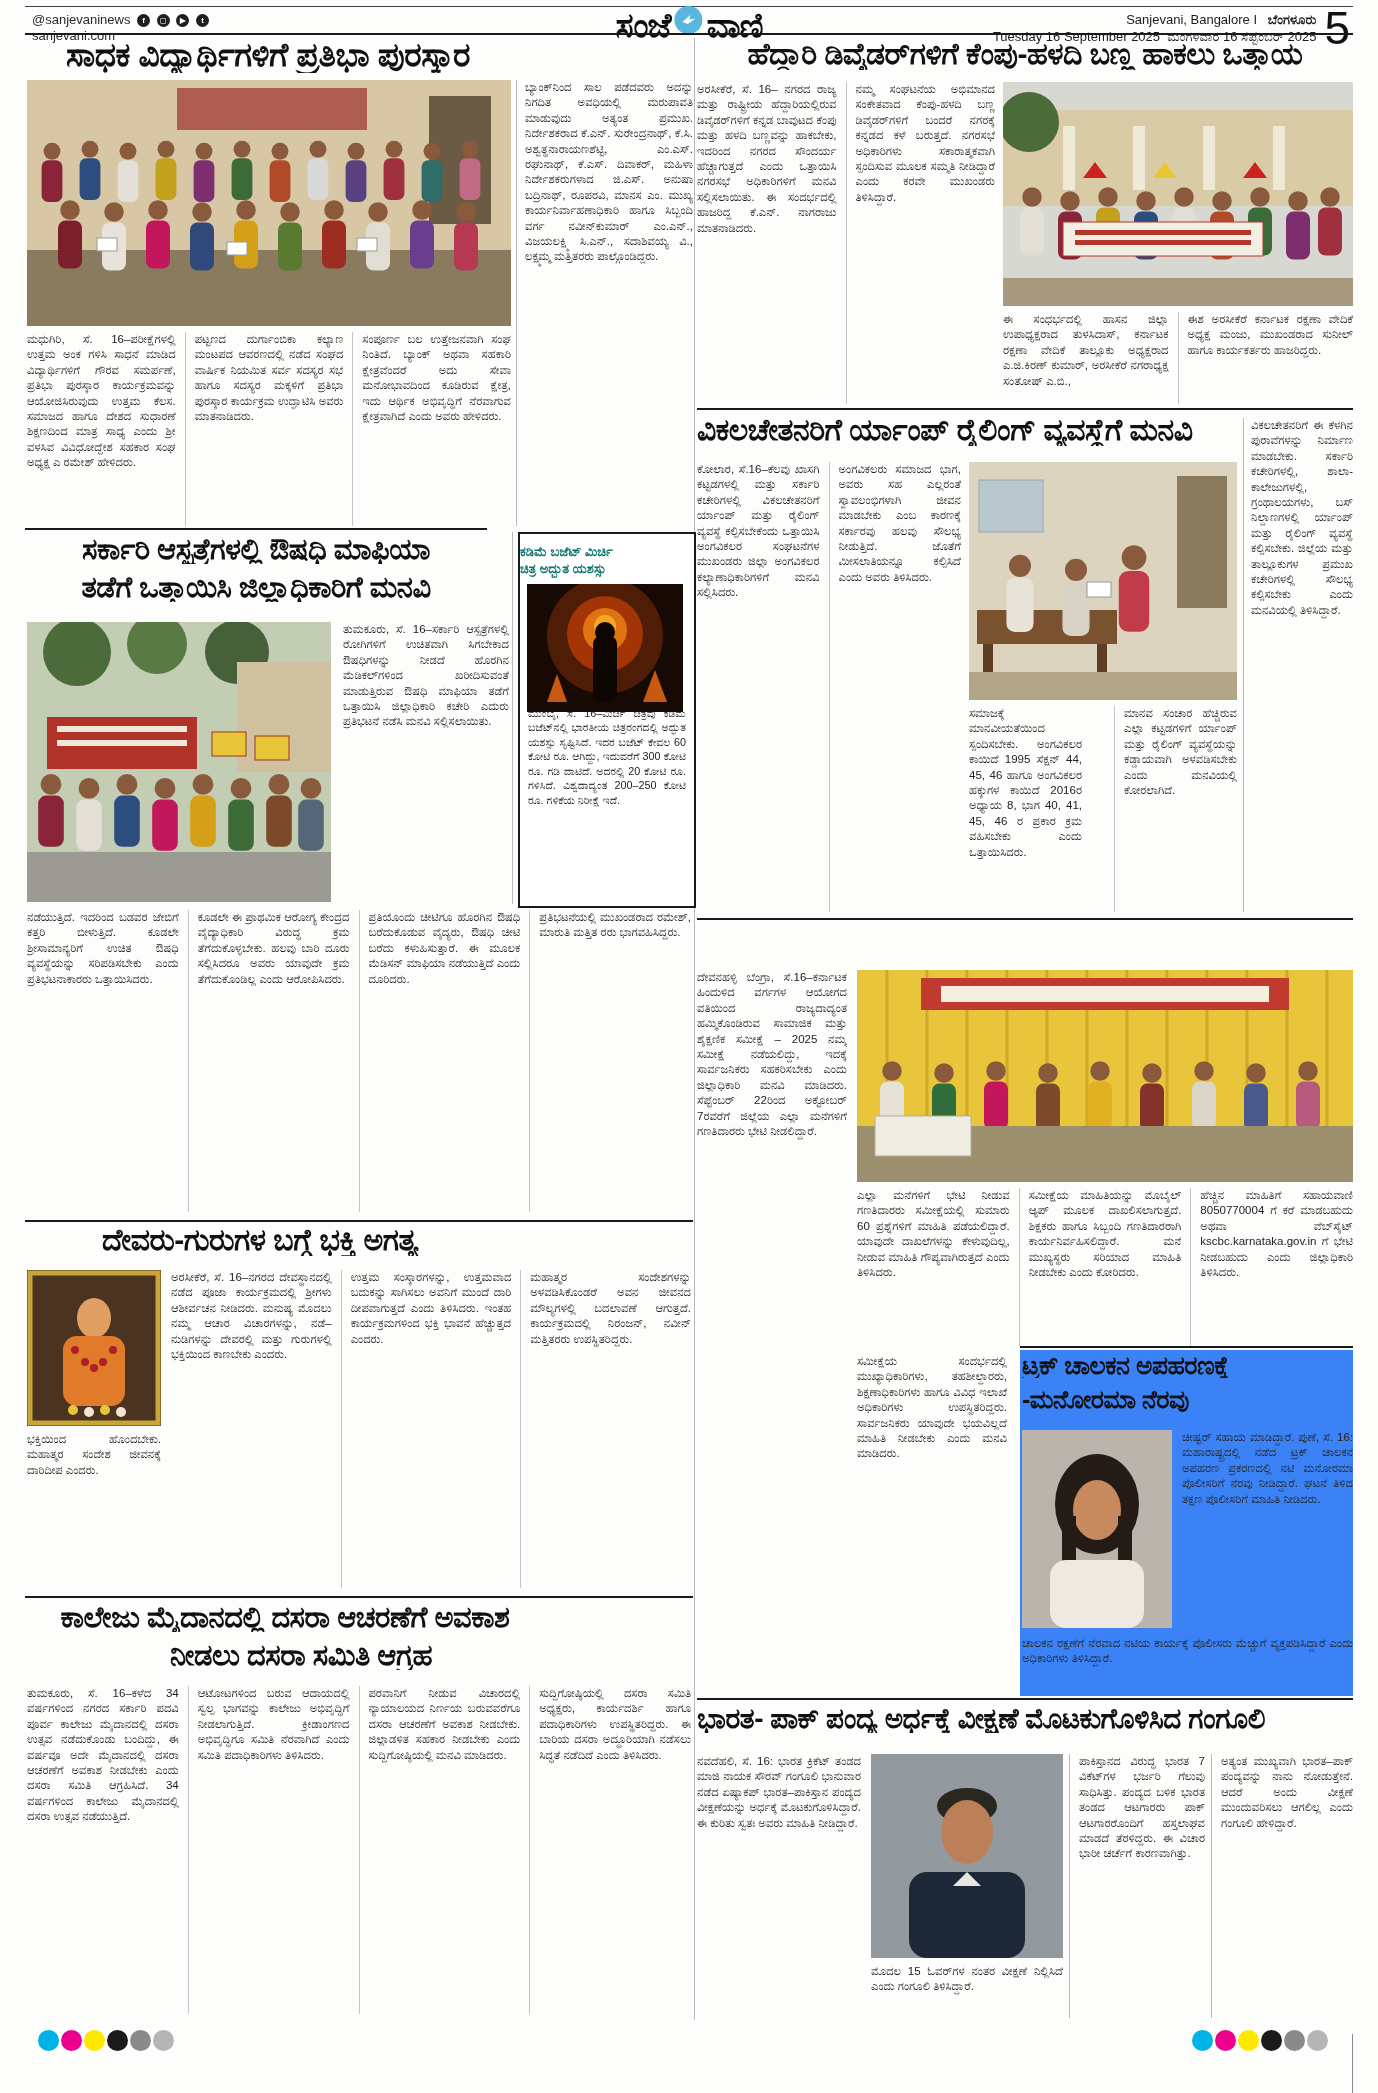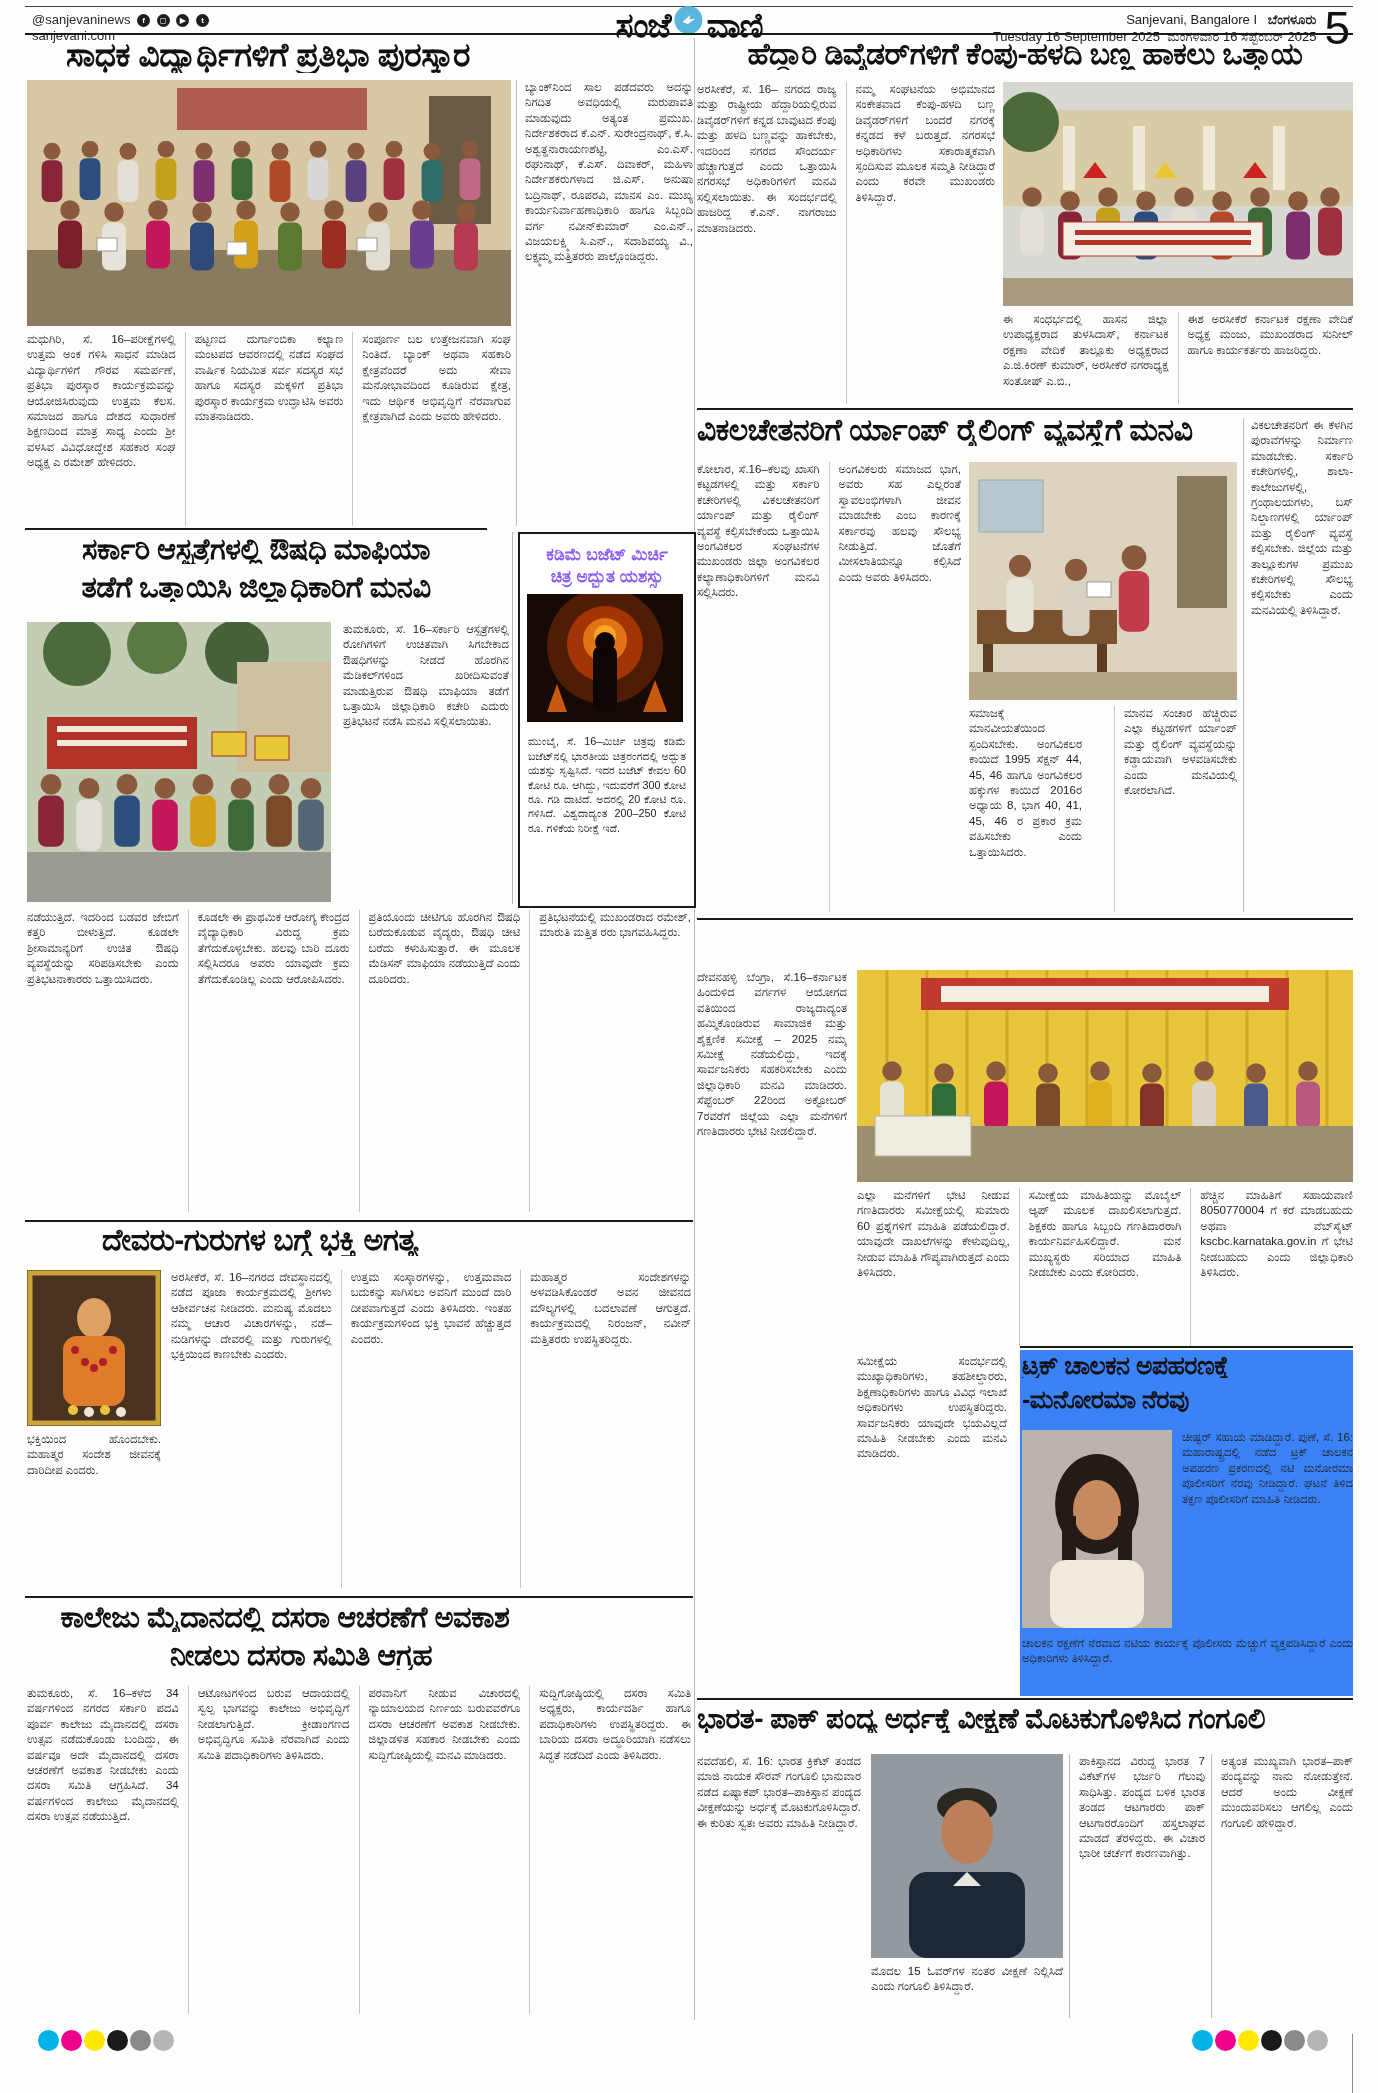--- a/index.html
+++ b/index.html
@@ -22,21 +22,21 @@
   .icon-dot{display:inline-flex;align-items:center;justify-content:center;width:13px;height:13px;
             border-radius:50%;background:#1e1e1e;color:#fff;font-size:8px;font-weight:700;margin-left:3px;vertical-align:middle;}
   .masthead{font-size:34px;font-weight:700;color:#0d0d0d;letter-spacing:-1px;display:flex;gap:4px;}
   .logo-circle{width:28px;height:28px;border-radius:50%;background:#59b6df;display:inline-flex;align-items:center;justify-content:center;}
   .pagenum{font-size:46px;font-weight:400;color:#111;line-height:0.9;}
   .hdr-right{display:flex;align-items:center;gap:8px;}
   .hdr-right .lines{text-align:right;font-size:13px;line-height:1.3;color:#1c1c1c;}
   .kn-bold{font-weight:700;}
   
   .news-box{position:absolute;border:2px solid #1a1a1a;background:#fff;}
-  .box-title{font-size:17px;font-weight:700;text-align:center;line-height:1.3;color:#8b5cf6;white-space:nowrap;overflow:hidden;}
+  .box-title{font-size:13px;font-weight:700;text-align:left;line-height:1.3;color:#0f766e;white-space:nowrap;overflow:hidden;}
   
   .dots{position:absolute;display:flex;gap:2px;}
   .dots span{width:21px;height:21px;border-radius:50%;display:block;}
 </style>
 </head>
 <body>
 
 <svg width="0" height="0" style="position:absolute">
   <defs>
     <symbol id="fig" viewBox="0 0 20 46">
@@ -172,21 +172,21 @@
           <circle cx="78" cy="52" r="58" fill="#4f1d06"></circle>
           <circle cx="78" cy="50" r="38" fill="#a33405"></circle>
           <circle cx="78" cy="46" r="22" fill="#e07414"></circle>
           <circle cx="78" cy="42" r="11" fill="#f5a623"></circle>
           <rect x="66" y="52" width="24" height="66" rx="8" fill="#0d0603"></rect>
           <circle cx="78" cy="48" r="10" fill="#0d0603"></circle>
           <polygon points="20,118 30,90 40,118" fill="#c75a10"></polygon>
           <polygon points="116,118 128,86 140,118" fill="#c75a10"></polygon>
         </svg>
       </div>
-      <div class="body-txt" style="margin:18px 8px 0 8px;font-size:10.8px;height:200px;">ಮುಂಬೈ, ಸೆ. 16–ಮಿರ್ಚಿ ಚಿತ್ರವು ಕಡಿಮೆ ಬಜೆಟ್‌ನಲ್ಲಿ ಭಾರತೀಯ ಚಿತ್ರರಂಗದಲ್ಲಿ ಅದ್ಭುತ ಯಶಸ್ಸು ಸೃಷ್ಟಿಸಿದೆ. ಇದರ ಬಜೆಟ್ ಕೇವಲ 60 ಕೋಟಿ ರೂ. ಆಗಿದ್ದು, ಇದುವರೆಗೆ 300 ಕೋಟಿ ರೂ. ಗಡಿ ದಾಟಿದೆ. ಅದರಲ್ಲಿ 20 ಕೋಟಿ ರೂ. ಗಳಿಸಿದೆ. ವಿಶ್ವದಾದ್ಯಂತ 200–250 ಕೋಟಿ ರೂ. ಗಳಿಕೆಯ ನಿರೀಕ್ಷೆ ಇದೆ.</div>
+      <div class="body-txt" style="margin:0 8px 0 8px;font-size:10.8px;height:200px;">ಮುಂಬೈ, ಸೆ. 16–ಮಿರ್ಚಿ ಚಿತ್ರವು ಕಡಿಮೆ ಬಜೆಟ್‌ನಲ್ಲಿ ಭಾರತೀಯ ಚಿತ್ರರಂಗದಲ್ಲಿ ಅದ್ಭುತ ಯಶಸ್ಸು ಸೃಷ್ಟಿಸಿದೆ. ಇದರ ಬಜೆಟ್ ಕೇವಲ 60 ಕೋಟಿ ರೂ. ಆಗಿದ್ದು, ಇದುವರೆಗೆ 300 ಕೋಟಿ ರೂ. ಗಡಿ ದಾಟಿದೆ. ಅದರಲ್ಲಿ 20 ಕೋಟಿ ರೂ. ಗಳಿಸಿದೆ. ವಿಶ್ವದಾದ್ಯಂತ 200–250 ಕೋಟಿ ರೂ. ಗಳಿಕೆಯ ನಿರೀಕ್ಷೆ ಇದೆ.</div>
     </div>
 
     <div class="crow" style="left:2px;top:378px;width:664px;height:302px;">
       <div class="bcol body-txt">ನಡೆಯುತ್ತಿದೆ. ಇದರಿಂದ ಬಡವರ ಜೇಬಿಗೆ ಕತ್ತರಿ ಬೀಳುತ್ತಿದೆ. ಕೂಡಲೇ ಶ್ರೀಸಾಮಾನ್ಯರಿಗೆ ಉಚಿತ ಔಷಧಿ ವ್ಯವಸ್ಥೆಯನ್ನು ಸರಿಪಡಿಸಬೇಕು ಎಂದು ಪ್ರತಿಭಟನಾಕಾರರು ಒತ್ತಾಯಿಸಿದರು.</div>
       <div class="bcol body-txt">ಕೂಡಲೇ ಈ ಪ್ರಾಥಮಿಕ ಆರೋಗ್ಯ ಕೇಂದ್ರದ ವೈದ್ಯಾಧಿಕಾರಿ ವಿರುದ್ಧ ಕ್ರಮ ತೆಗೆದುಕೊಳ್ಳಬೇಕು. ಹಲವು ಬಾರಿ ದೂರು ಸಲ್ಲಿಸಿದರೂ ಅವರು ಯಾವುದೇ ಕ್ರಮ ತೆಗೆದುಕೊಂಡಿಲ್ಲ ಎಂದು ಆರೋಪಿಸಿದರು.</div>
       <div class="bcol body-txt">ಪ್ರತಿಯೊಂದು ಚೀಟಿಗೂ ಹೊರಗಿನ ಔಷಧಿ ಬರೆದುಕೊಡುವ ವೈದ್ಯರು, ಔಷಧಿ ಚೀಟಿ ಬರೆದು ಕಳುಹಿಸುತ್ತಾರೆ. ಈ ಮೂಲಕ ಮೆಡಿಸನ್ ಮಾಫಿಯಾ ನಡೆಯುತ್ತಿದೆ ಎಂದು ದೂರಿದರು.</div>
       <div class="bcol body-txt">ಪ್ರತಿಭಟನೆಯಲ್ಲಿ ಮುಖಂಡರಾದ ರಮೇಶ್, ಮಾರುತಿ ಮತ್ತಿತ ರರು ಭಾಗವಹಿಸಿದ್ದರು.</div>
     </div>
   </div>
 

